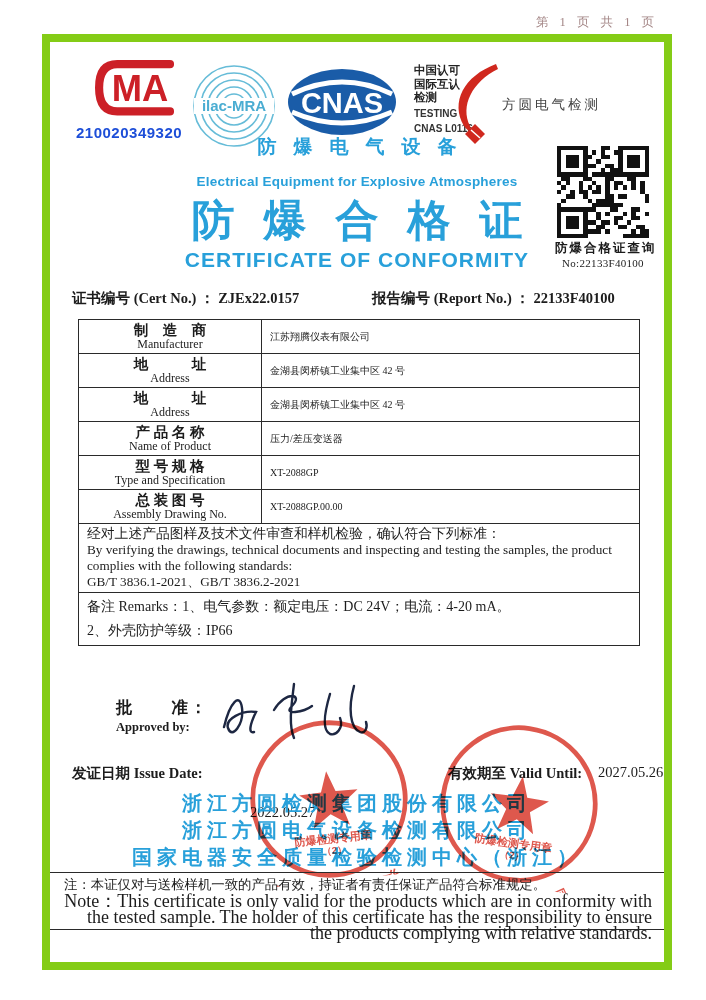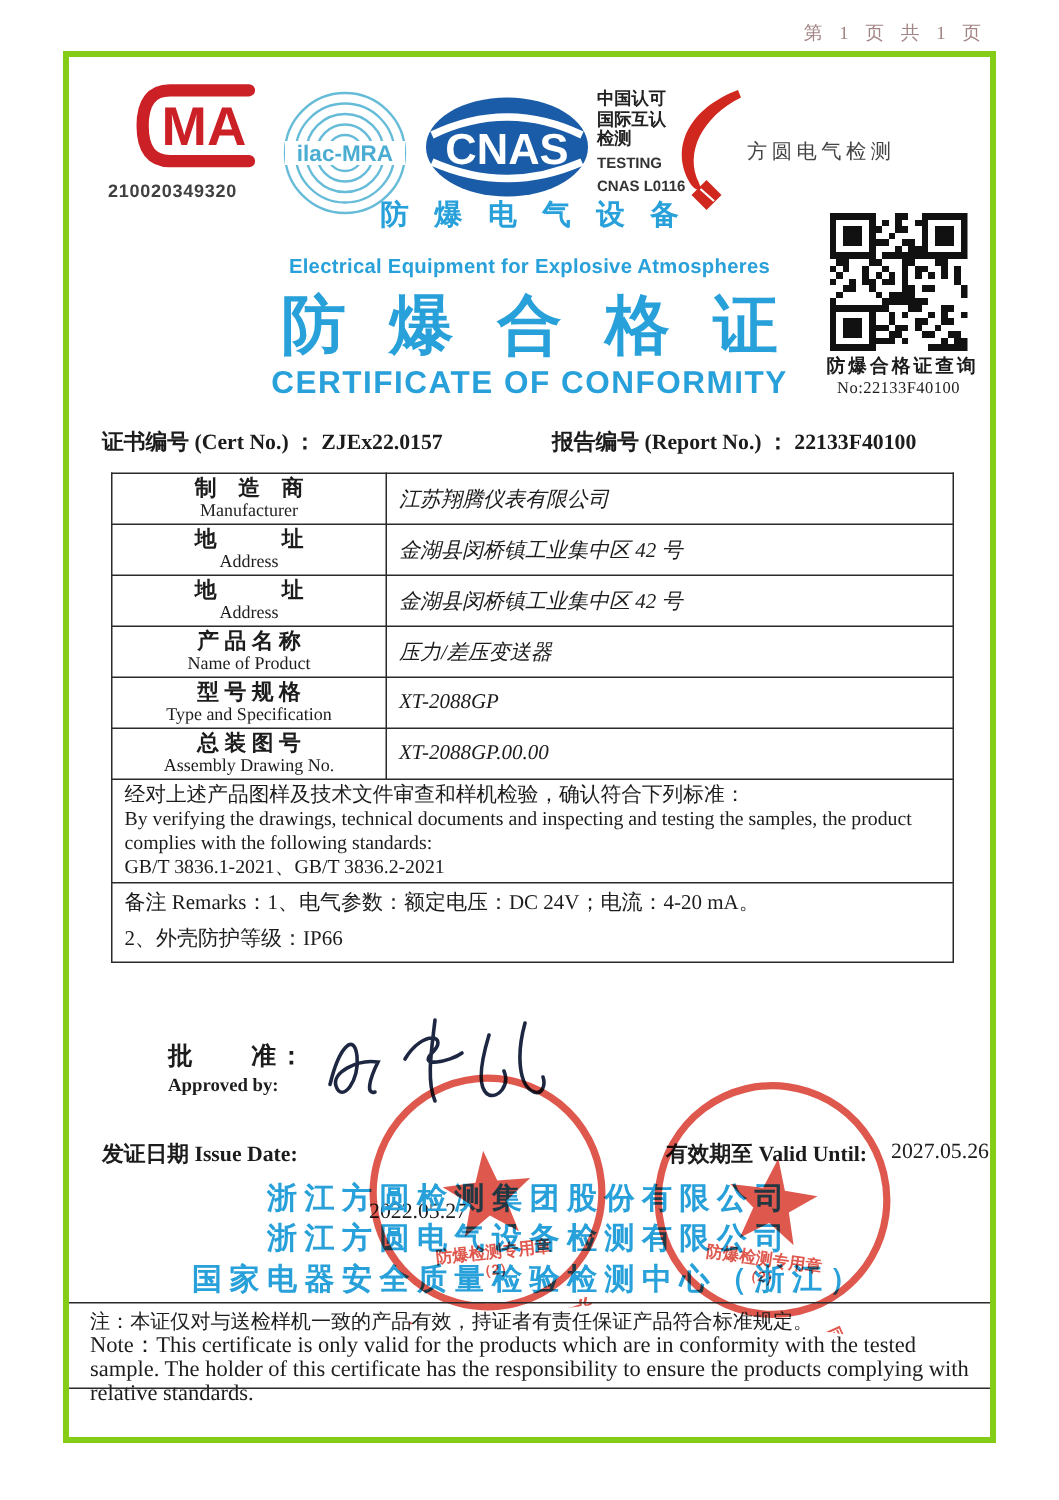--- a/index.html
+++ b/index.html
@@ -2,27 +2,27 @@
 <html><head>
 <meta charset="utf-8">
 <style>
   html,body{margin:0;padding:0;background:#e8e8e8;}
   .page{position:relative;width:706px;height:1000px;background:#ffffff;overflow:hidden;
         font-family:"Liberation Serif","DejaVu Serif",serif;color:#1c1c1c;}
 
   .page-indicator{position:absolute;top:14px;right:48px;font-size:12.5px;letter-spacing:4px;
         color:#a38585;margin-left:32px;}
 
-  .frame{position:absolute;left:42px;top:34px;width:614px;height:920px;border:4px solid #84cc16;}
+  .frame{position:absolute;left:42px;top:34px;width:614px;height:920px;border:8px solid #84cc16;}
   .abs{position:absolute;}
 
   
-  .cma-num{position:absolute;left:26px;top:82px;color:#404040;font-weight:700;font-size:12px;
+  .cma-num{position:absolute;left:26px;top:82px;color:#1d4ed8;font-weight:700;font-size:15px;
         font-family:"Liberation Sans","DejaVu Sans",sans-serif;letter-spacing:.5px;}
-  .cnas-side{position:absolute;left:352px;top:22px;font-size:11.5px;line-height:13.5px;font-weight:700;color:#222;
+  .cnas-side{position:absolute;left:364px;top:22px;font-size:11.5px;line-height:13.5px;font-weight:700;color:#222;
         font-family:"Liberation Sans","DejaVu Sans",sans-serif;}
   .cnas-side .en{font-size:10px;line-height:12px;color:#333;margin-top:3px;}
   .fy-label{position:absolute;left:452px;top:54px;font-size:13.5px;letter-spacing:3px;color:#444;
         font-family:"Liberation Sans","DejaVu Sans",sans-serif;}
 
   
   .t-center{position:absolute;left:0;width:100%;text-align:center;color:#28a0da;
         font-family:"Liberation Sans","DejaVu Sans",sans-serif;}
   .title-cn-small{top:92px;font-size:19px;font-weight:700;letter-spacing:17px;text-indent:17px;}
   .title-en-small{top:132px;font-size:13.5px;font-weight:700;letter-spacing:.2px;}
@@ -41,21 +41,21 @@
   .cert-line .c1{position:absolute;left:22px;white-space:nowrap;}
   .cert-line .c2{position:absolute;left:322px;white-space:nowrap;}
 
   
   table.product{position:absolute;left:28px;top:277px;width:562px;border-collapse:collapse;
         table-layout:fixed;}
   table.product td{border:1.5px solid #2a2a2a;vertical-align:middle;padding:2px 8px;}
   td.lbl{width:166px;text-align:center;padding:2px 4px;margin-top:36px;}
   td.lbl .cn{font-size:14.5px;font-weight:600;line-height:16px;white-space:nowrap;}
   td.lbl .en{font-size:12px;line-height:13px;}
-  td.val{font-size:14px;font-style:italic;}
+  td.val{font-size:10px;}
   tr.r{height:31px;}
   td.standards{padding:4px 10px;font-size:13.2px;line-height:16px;}
   td.standards .cnline{font-size:13.8px;}
   td.remarks{padding:3px 10px;font-size:14px;line-height:24px;}
 
   
   .approve-cn{position:absolute;left:66px;top:655px;font-size:16.5px;font-weight:700;letter-spacing:2px;}
   .approve-en{position:absolute;left:66px;top:678px;font-size:12.5px;font-weight:600;}
   .signature{position:absolute;left:162px;top:630px;width:180px;height:85px;}
 
@@ -75,21 +75,21 @@
   
   .stamp{position:absolute;width:164px;height:164px;opacity:.85;mix-blend-mode:multiply;}
   .stamp svg{width:100%;height:100%;}
   .stamp-left{left:197px;top:675px;transform:rotate(-6deg);}
   .stamp-right{left:387px;top:680px;transform:rotate(8deg);}
 
   
   .divider{position:absolute;left:0;width:100%;border-top:1.5px solid #2a2a2a;}
   .note-block{position:absolute;left:14px;top:834px;width:588px;}
   .note-cn{font-size:13.4px;line-height:17px;}
-  .note-en{font-size:15px;line-height:16px;}
+  .note-en{font-size:18px;line-height:16px;text-align:right;}
   .footer-line{position:absolute;left:14px;top:893px;width:594px;font-size:12px;white-space:nowrap;}
 </style>
 </head>
 <body>
 
 <div class="page">
 
   <div class="page-indicator">第 1 页 共 1 页</div>
 
   <div class="frame">

